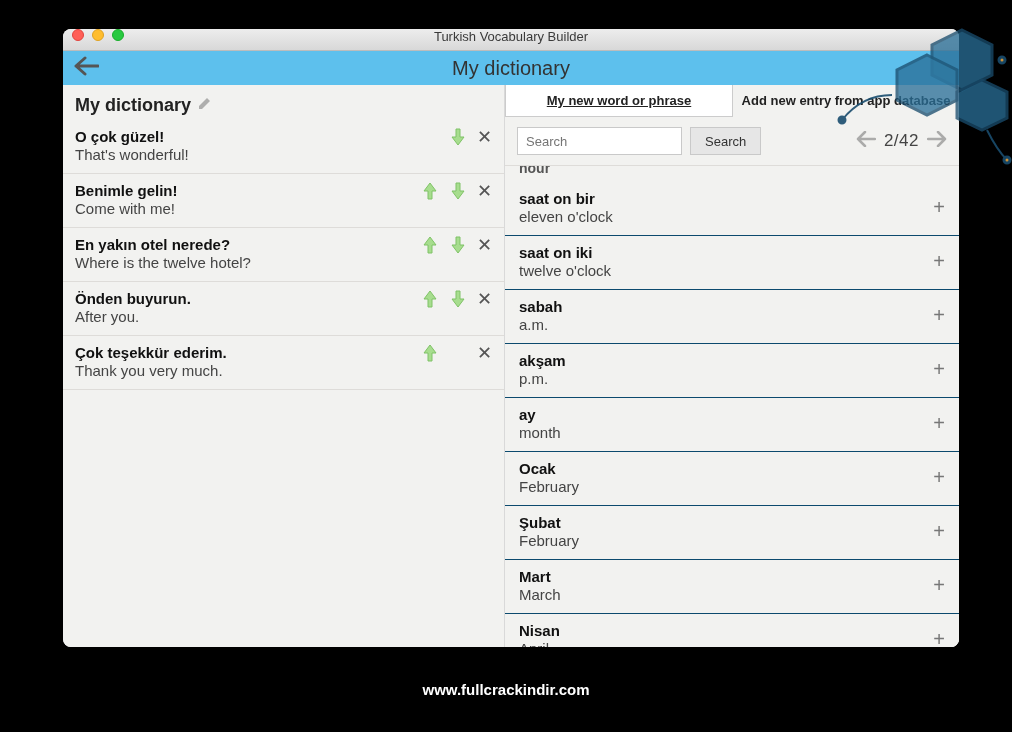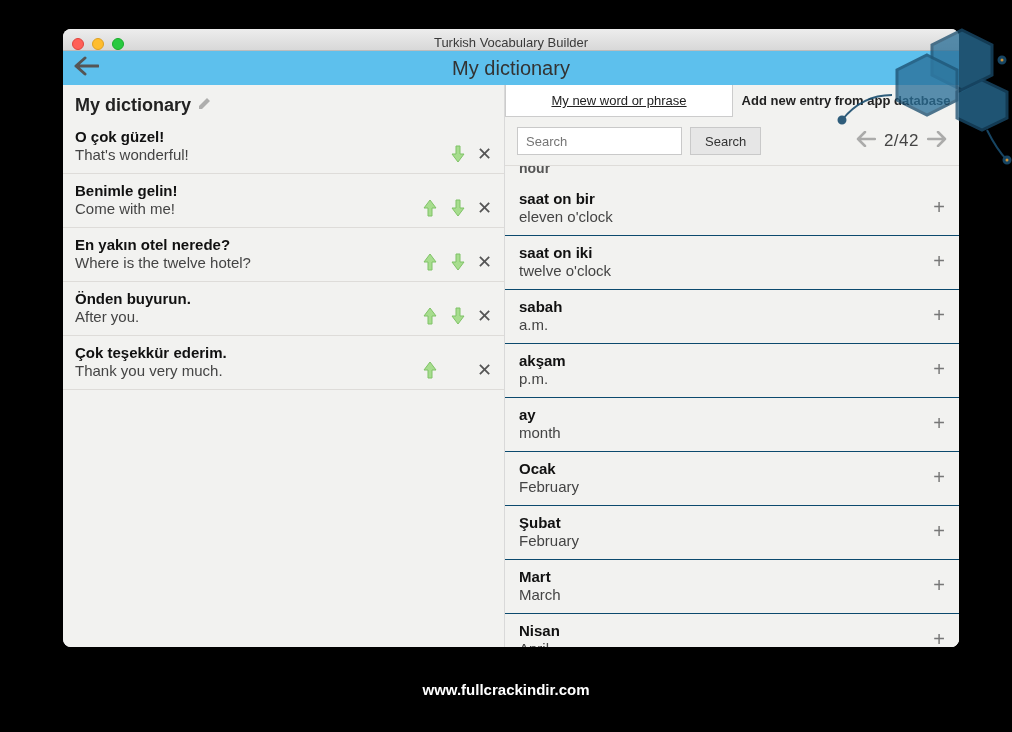--- a/index.html
+++ b/index.html
@@ -21,21 +21,21 @@
     border-radius: 8px;
     overflow: hidden;
     box-shadow: 0 10px 40px rgba(0,0,0,0.5);
     display: flex;
     flex-direction: column;
   }
   .titlebar {
     height: 22px;
     background: linear-gradient(#ededed,#d8d8d8);
     display: flex;
-    align-items: flex-end;
+    align-items: flex-start;
     position: relative;
     border-bottom: 1px solid #bcbcbc;
   }
   .traffic { display:flex; gap:8px; position:absolute; left:9px; }
   .dot { width:12px; height:12px; border-radius:50%; }
   .dot.red{background:#ff5f57;border:1px solid #e0443e;}
   .dot.yellow{background:#ffbd2e;border:1px solid #dea123;}
   .dot.green{background:#28c940;border:1px solid #1aad2b;}
   .title-text{ width:100%; text-align:center; font-size:13px; color:#3a3a3a; }
   .header-bar {
@@ -45,32 +45,32 @@
     align-items:center;
     position:relative;
   }
   .back-arrow { margin-left:10px; color:#555; }
   .header-title { width:100%; text-align:center; font-size:20px; color:#333; position:absolute; left:0; pointer-events:none;}
   .content { flex:1; display:flex; background:#f2f2f0; overflow:hidden; }
   .left-pane { width:442px; border-right:1px solid #d9d9d9; display:flex; flex-direction:column;}
   .panel-title { padding:10px 12px 4px 12px; font-size:18px; font-weight:bold; color:#222; display:flex; align-items:center; gap:6px;}
   .panel-title svg { opacity:0.55;}
   .dict-list { flex:1; overflow:auto;}
-  .dict-row { padding:8px 12px 10px 12px; border-bottom:1px solid #dedcd9; display:flex; align-items:flex-end; }
+  .dict-row { padding:8px 12px 10px 12px; border-bottom:1px solid #dedcd9; display:flex; align-items:flex-start; }
   .dict-row .txt { flex:1; }
   .dict-row .txt .tr { font-weight:bold; font-size:15px; color:#111;}
   .dict-row .txt .en { font-size:15px; color:#444; margin-top:1px;}
   .row-controls { display:flex; gap:10px; align-items:center;}
   .arrow-btn { width:18px; height:18px; display:flex; align-items:center; justify-content:center;}
   .x-btn { color:#555; font-size:18px; line-height:1;}
   .right-pane { flex:1; display:flex; flex-direction:column; background:#f2f2f0;}
   .tab-row { display:flex; background:#f2f2f0; }
   .tab { flex:1; text-align:center; padding:8px 4px; font-size:13px; font-weight:bold; color:#222;}
   .tab.active { background:#fff; border:1px solid #ccc; border-top:none;}
-  .tab.active span { text-decoration:underline; font-weight:normal;}
+  .tab.active span { text-decoration:underline; font-weight:bold;}
   .search-row { display:flex; align-items:center; padding:10px 12px; gap:8px;}
   .search-input { width:165px; height:28px; border:1px solid #c9c9c9; padding:0 8px; font-size:13px; background:#fff;}
   .search-btn { height:28px; padding:0 14px; background:#e6e6e6; border:1px solid #c9c9c9; font-size:13px; color:#333;}
   .pager { margin-left:auto; display:flex; align-items:center; gap:8px; color:#444;}
   .pager .pg-arrow { opacity:0.5;}
   .pager-text{ font-size:17px; letter-spacing:0.5px;}
   .db-list-wrap { flex:1; overflow-y:scroll; border-top:1px solid #dedcd9; position:relative;}
   .db-clip { font-size:14px; color:#555; padding:0 14px 6px 14px; margin-top:-6px;font-weight:bold;}
   .db-row { padding:8px 14px 10px 14px; border-bottom:1px solid #0c4a6e; display:flex; align-items:center;}
   .db-row .dbtxt { flex:1;}

